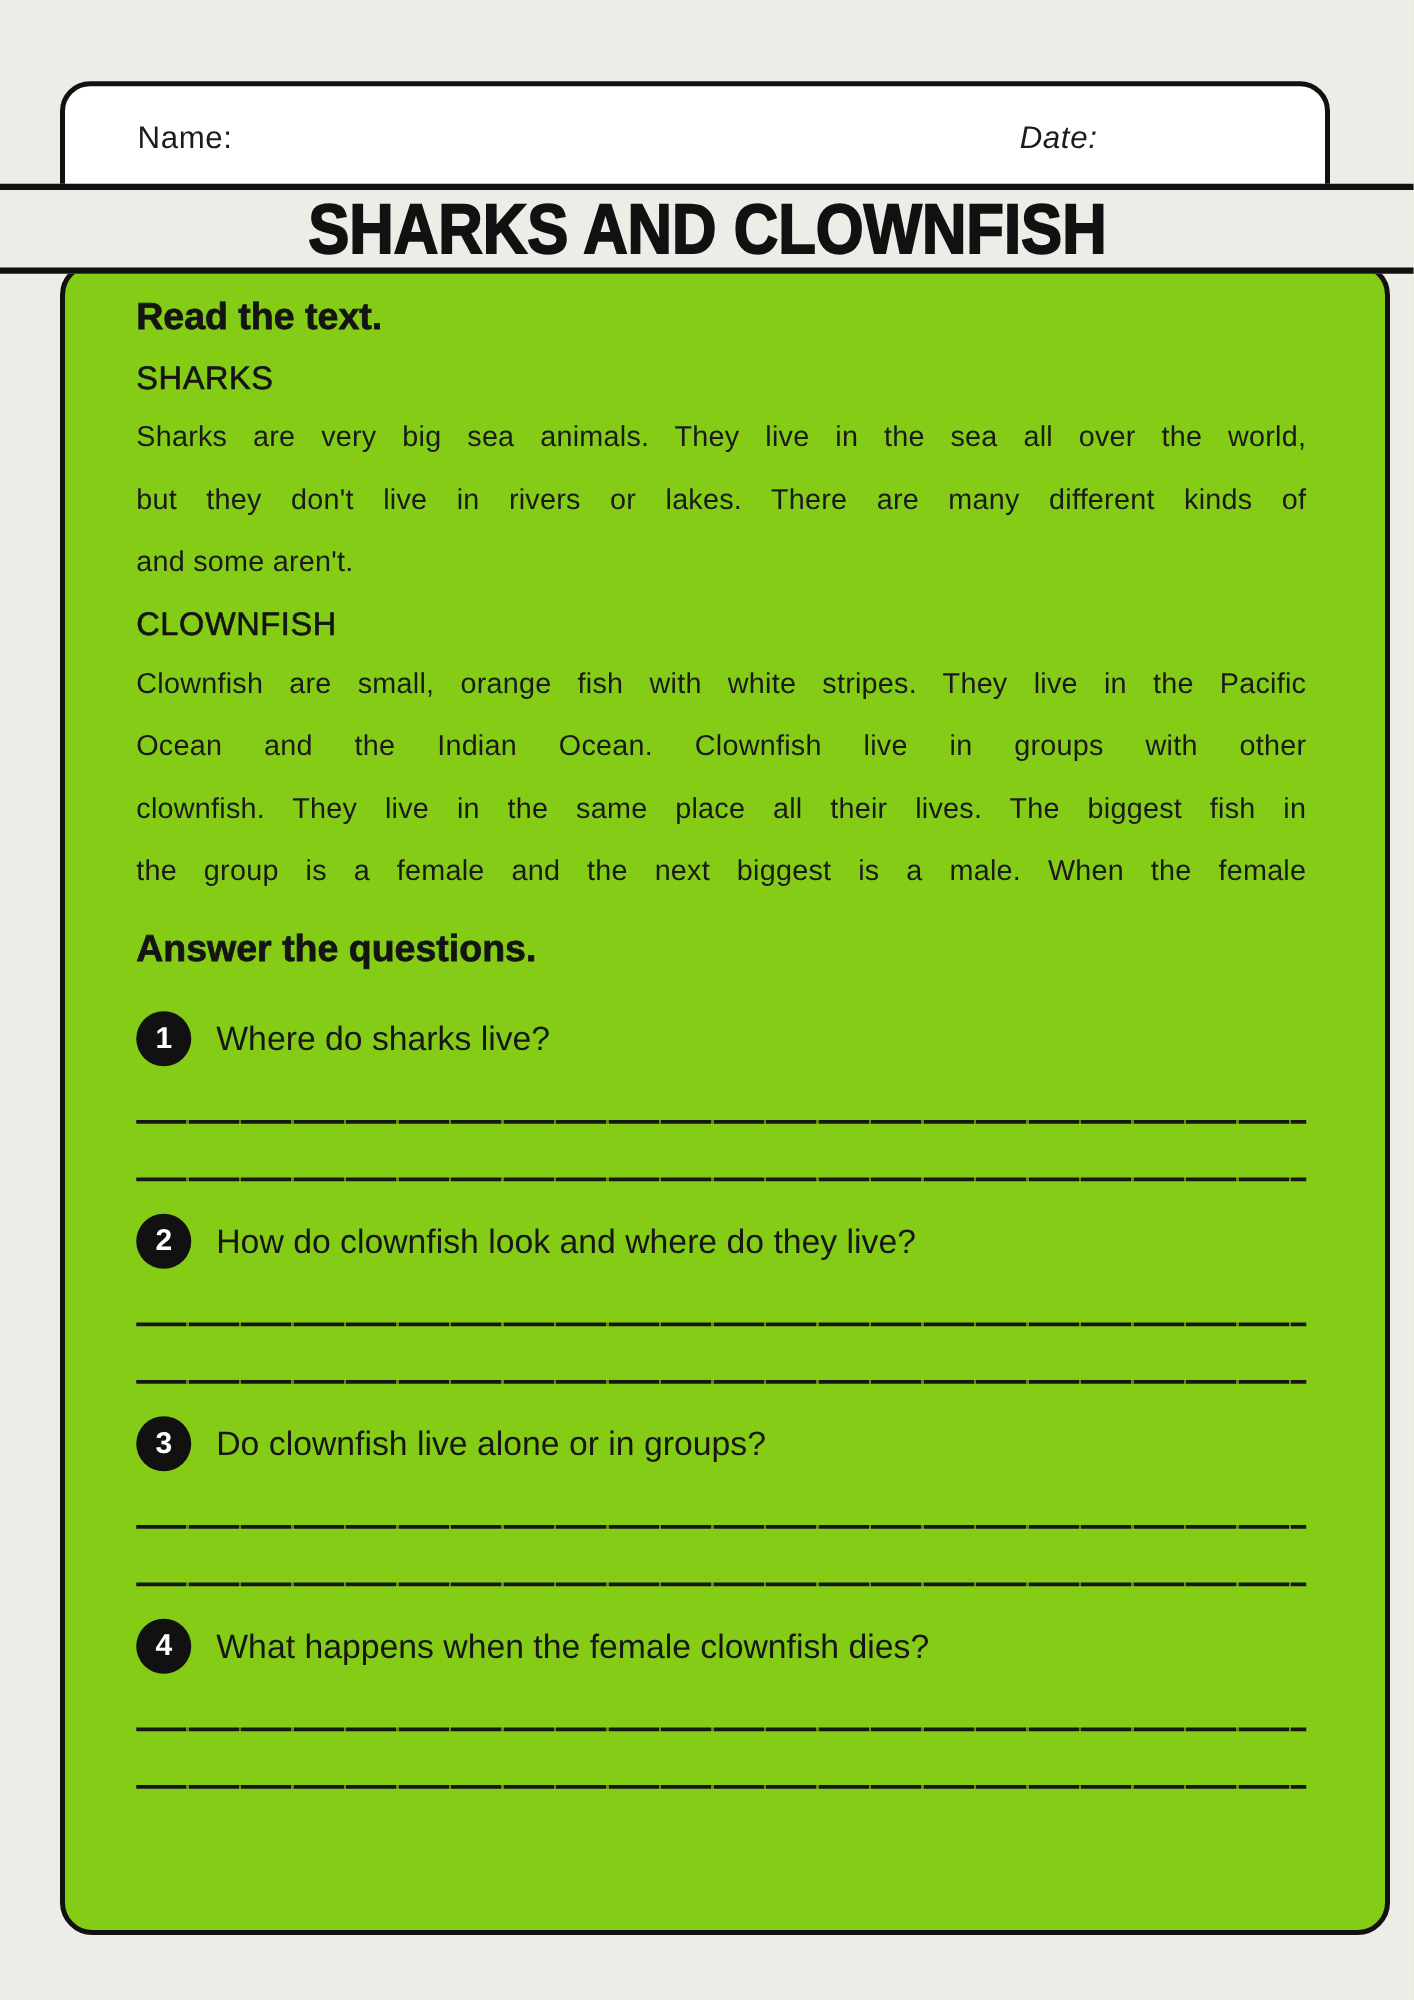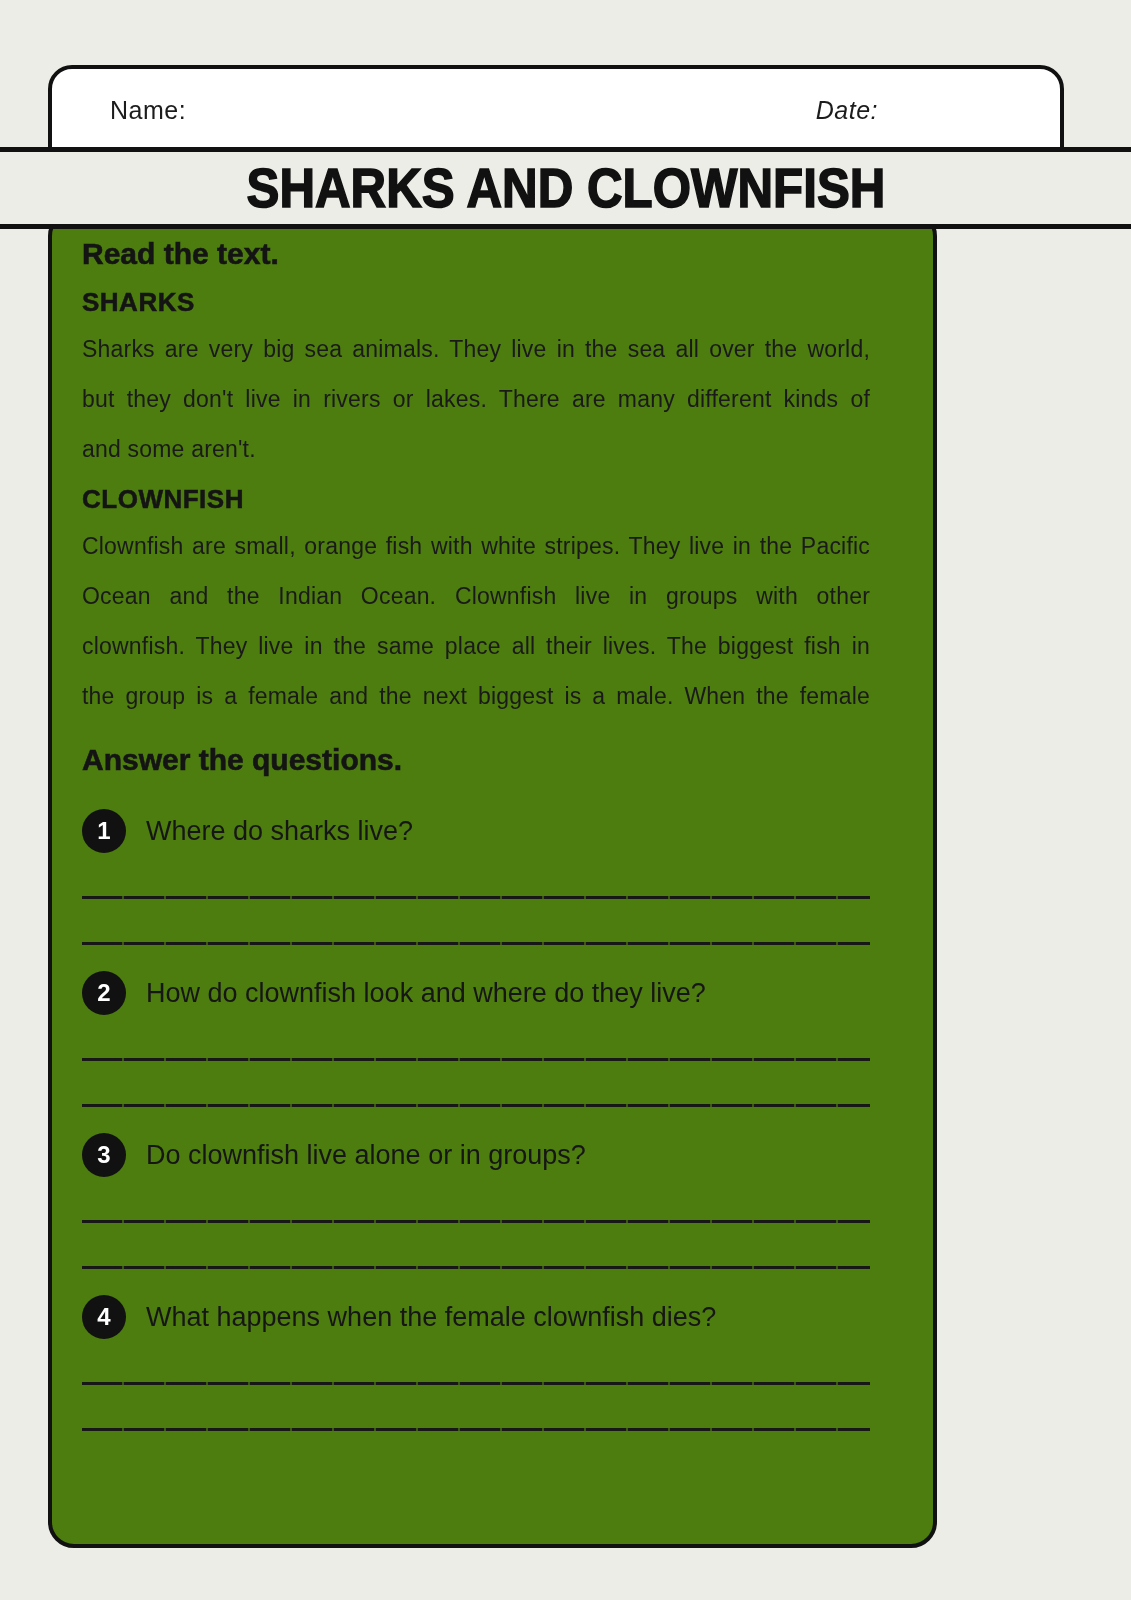--- a/index.html
+++ b/index.html
@@ -43,21 +43,21 @@
   }
   .namebox .writearea { flex: 1 1 auto; height: 34px; }
   .namebox .lbl.date { margin-right: 182px; font-style: italic; }
 
   
   .band {
     position: absolute;
     left: 0;
     top: 147px;
     width: 1131px;
-    height: 82px;
+    height: 72px;
     background: #ebede6;
     border-top: 5px solid #111111;
     border-bottom: 5px solid #111111;
     box-sizing: border-box;
     z-index: 2;
     display: flex;
     align-items: center;
     justify-content: center;
   }
   .band .title {
@@ -70,41 +70,41 @@
     transform-origin: 50% 50%;
     white-space: nowrap;
     line-height: 70px;
   }
 
   
   .sheet {
     position: absolute;
     left: 48px;
     top: 210px;
-    width: 889px;           
+    width: 1064px;           
     height: 1338px;          
-    background: #4d7c0f;
+    background: #84cc16;
     border: 4px solid #111111;
     border-radius: 26px;
     box-sizing: border-box;
     z-index: 1;
     overflow: hidden;
-    padding: 15px 63px 0 30px;
+    padding: 15px 63px 0 57px;
   }
 
   .h-main {
     font-size: 30px;
     font-weight: 700;
     -webkit-text-stroke: 0.6px #141414;
     line-height: 34px;
     margin-top: 8px;
   }
   .h-label {
     font-size: 26px;
-    font-weight: 700;
+    font-weight: 400;
     -webkit-text-stroke: 0.5px #141414;
     line-height: 30px;
     margin-top: 16px;
     letter-spacing: 0.5px;
   }
   .h-label.second { margin-top: 10px; }
   .h-answer { margin-top: 22px; }
 
   .para { margin-top: 7px; }
   .para .jline {

